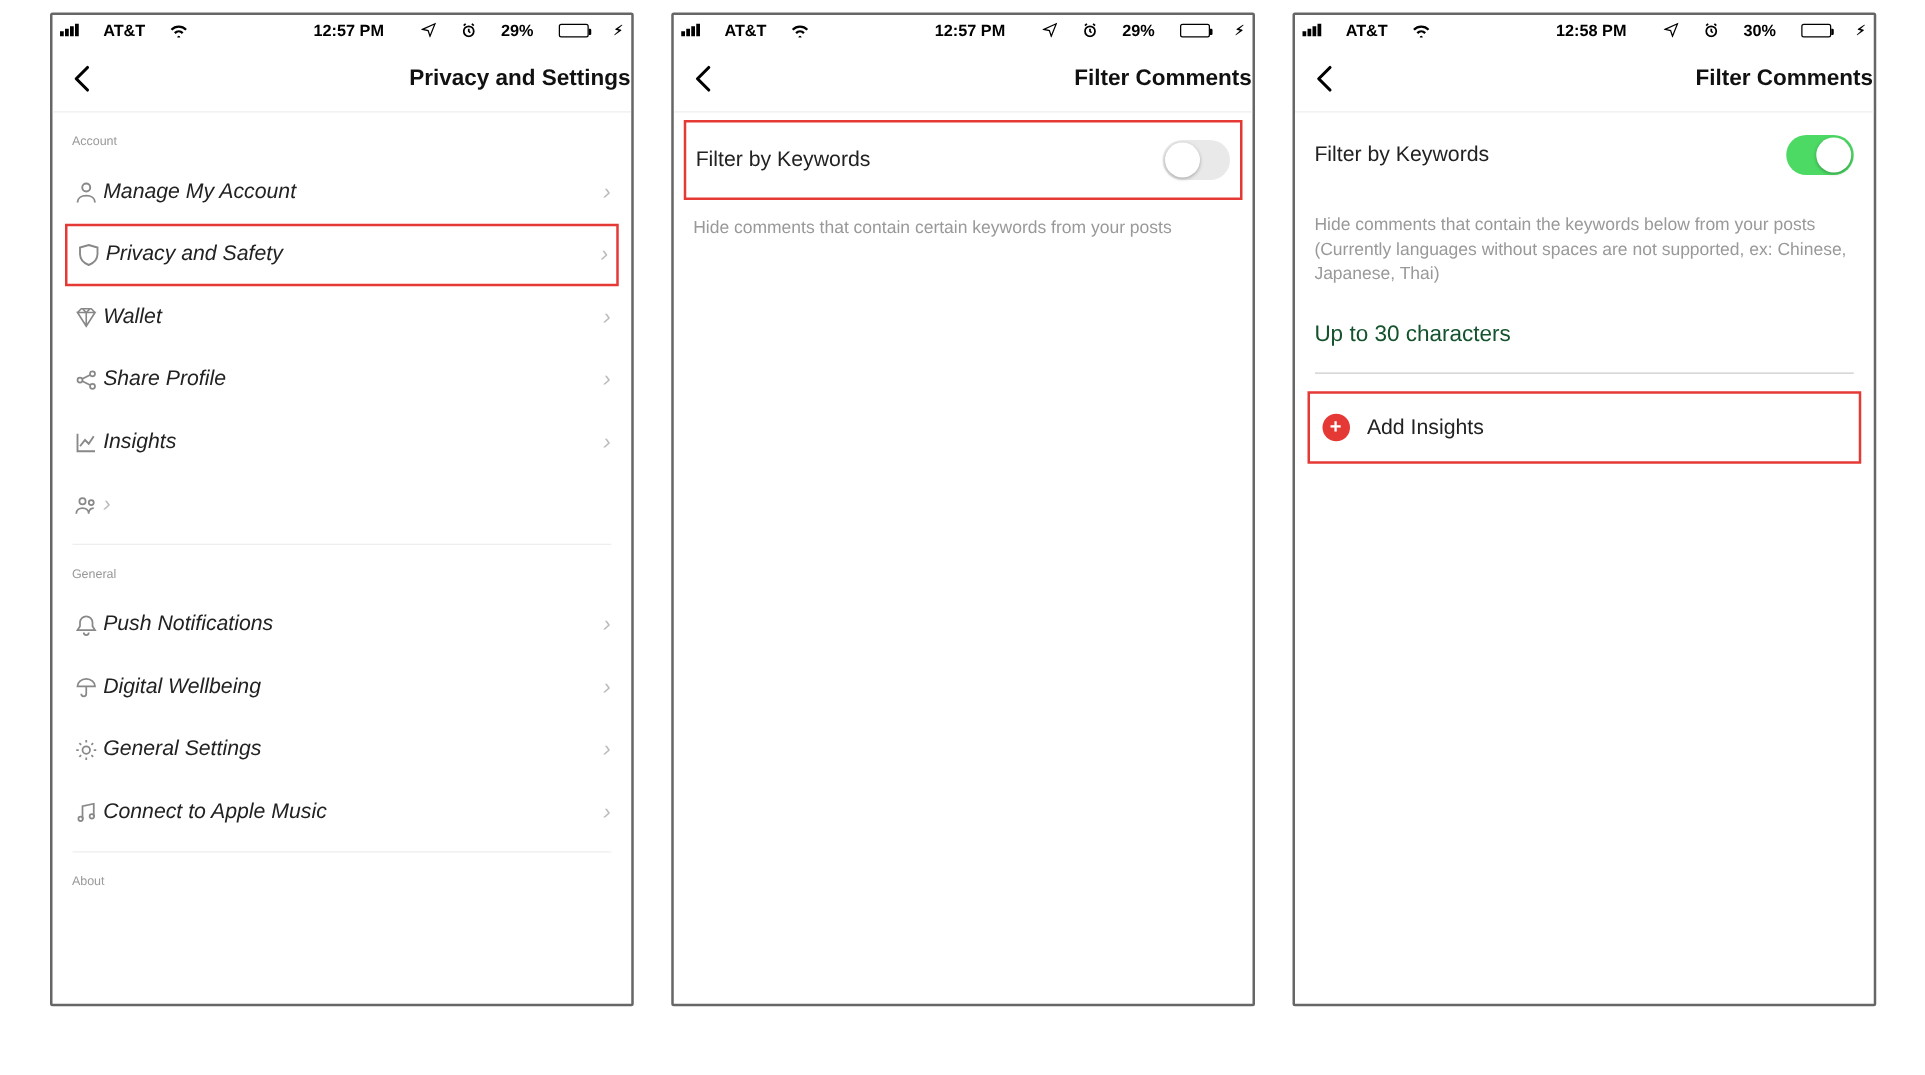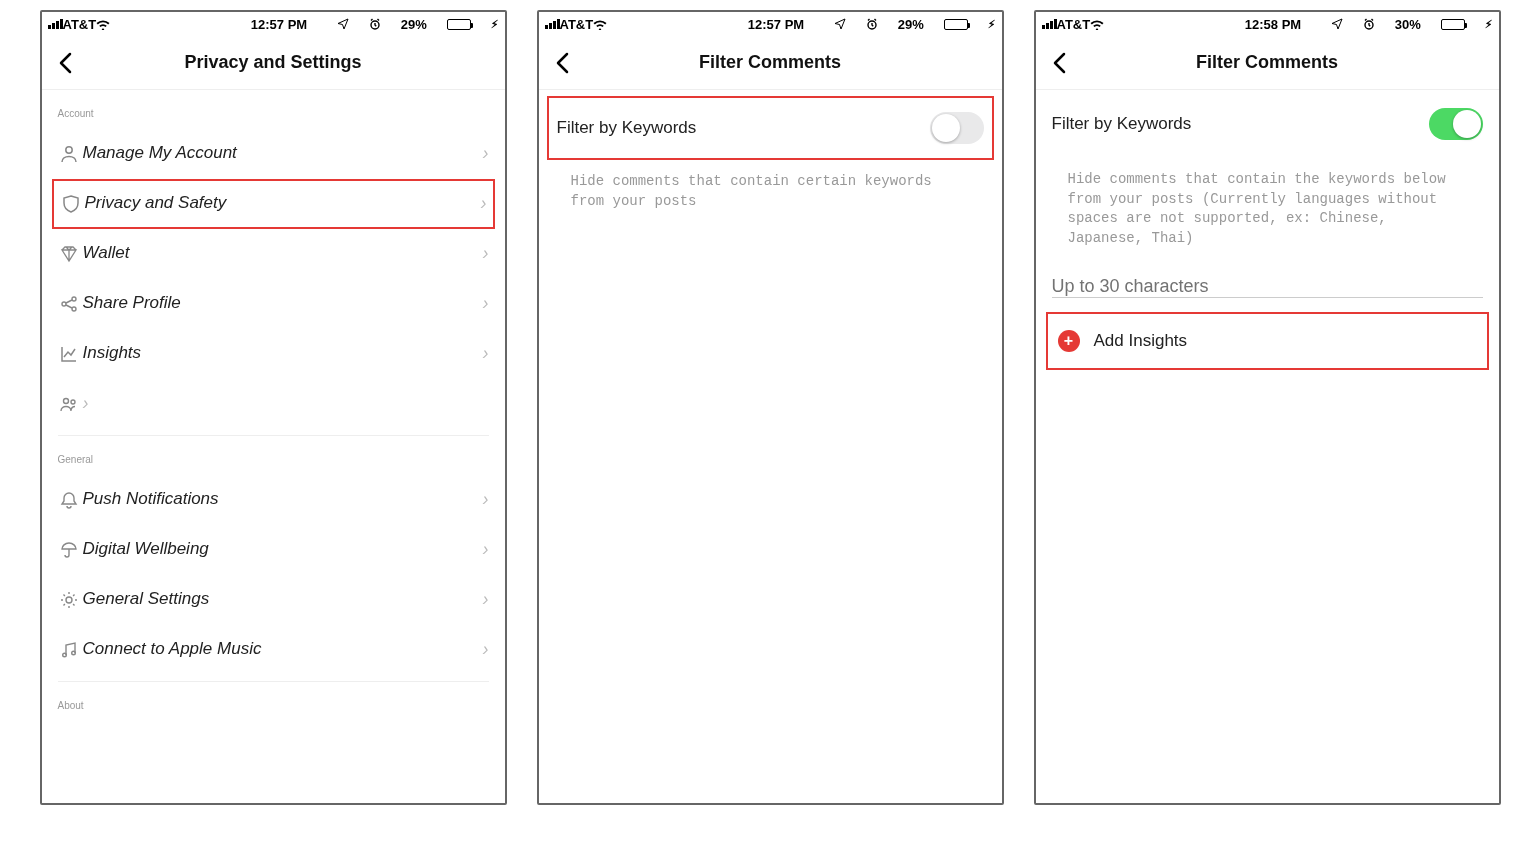--- a/index.html
+++ b/index.html
@@ -23,21 +23,21 @@
   .status-bar {
     height: 24px;
     display: flex;
     align-items: center;
     justify-content: space-between;
     padding: 0 6px;
     font-size: 13px;
     font-weight: 600;
     color: #000;
   }
-  .status-left { display: flex; align-items: center; gap: 0; }
+  .status-left { display: flex; align-items: center; gap: 20px; }
   .status-center { position: absolute; left: 12px; right: 0; text-align: center; font-weight: 600; }
   .status-right { display: flex; align-items: center; gap: 20px; position: relative; z-index: 2;}
   .status-left { position: relative; z-index: 2; }
   .signal-bars { display: inline-flex; align-items: flex-end; gap: 1px; }
   .signal-bars span { width: 3px; background: #000; display: inline-block; }
   .signal-bars span:nth-child(1){ height:4px;}
   .signal-bars span:nth-child(2){ height:6px;}
   .signal-bars span:nth-child(3){ height:8px;}
   .signal-bars span:nth-child(4){ height:10px;}
   .battery {
@@ -48,21 +48,21 @@
     content:''; position:absolute; right:-3px; top:3px; width:2px; height:5px; background:#000; border-radius:0 1px 1px 0;
   }
   .battery-fill { height:100%; background:#f7c948; width:29%; }
   .battery-fill.p30 { width:30%; }
   .bolt { font-size: 11px; }
 
   .nav-header {
     height: 54px;
     display: flex;
     align-items: center;
-    justify-content: center;
+    justify-content: flex-end;
     position: relative;
     border-bottom: 1px solid #eee;
   }
   .back-btn {
     position: absolute;
     left: 12px;
     top: 50%;
     transform: translateY(-50%);
     font-size: 24px;
     cursor: pointer;
@@ -127,28 +127,28 @@
   }
   .toggle .knob {
     width: 28px; height:28px; border-radius:50%; background:#fff;
     position:absolute; top:2px; left:2px; box-shadow:0 1px 3px rgba(0,0,0,0.3);
     transition: left .2s;
   }
   .toggle.on { background:#4cd964; }
   .toggle.on .knob { left:24px; }
 
   .desc {
-    font-size: 14px; color:#999; padding: 12px 32px 0; line-height:1.4;font-family:Liberation Mono, monospace;
+    font-size: 14px; color:#999; padding: 12px 16px 0; line-height:1.4;
   }
 
   .input-area {
     margin: 28px 16px 0;
   }
   .placeholder-line {
-    font-size: 18px; color:#737373; padding-bottom:0; border-bottom:1px solid #ccc;
+    font-size: 18px; color:#14532d; padding-bottom:20px; border-bottom:1px solid #ccc;
   }
 
   .add-row {
     display:flex; align-items:center; gap:14px;
     padding:16px 10px;
     margin: 14px 10px 0;
   }
   .add-row.highlight { border:2px solid #e53935; }
   .plus-circle {
     width:22px;height:22px;border-radius:50%;background:#e53935;color:#fff;

